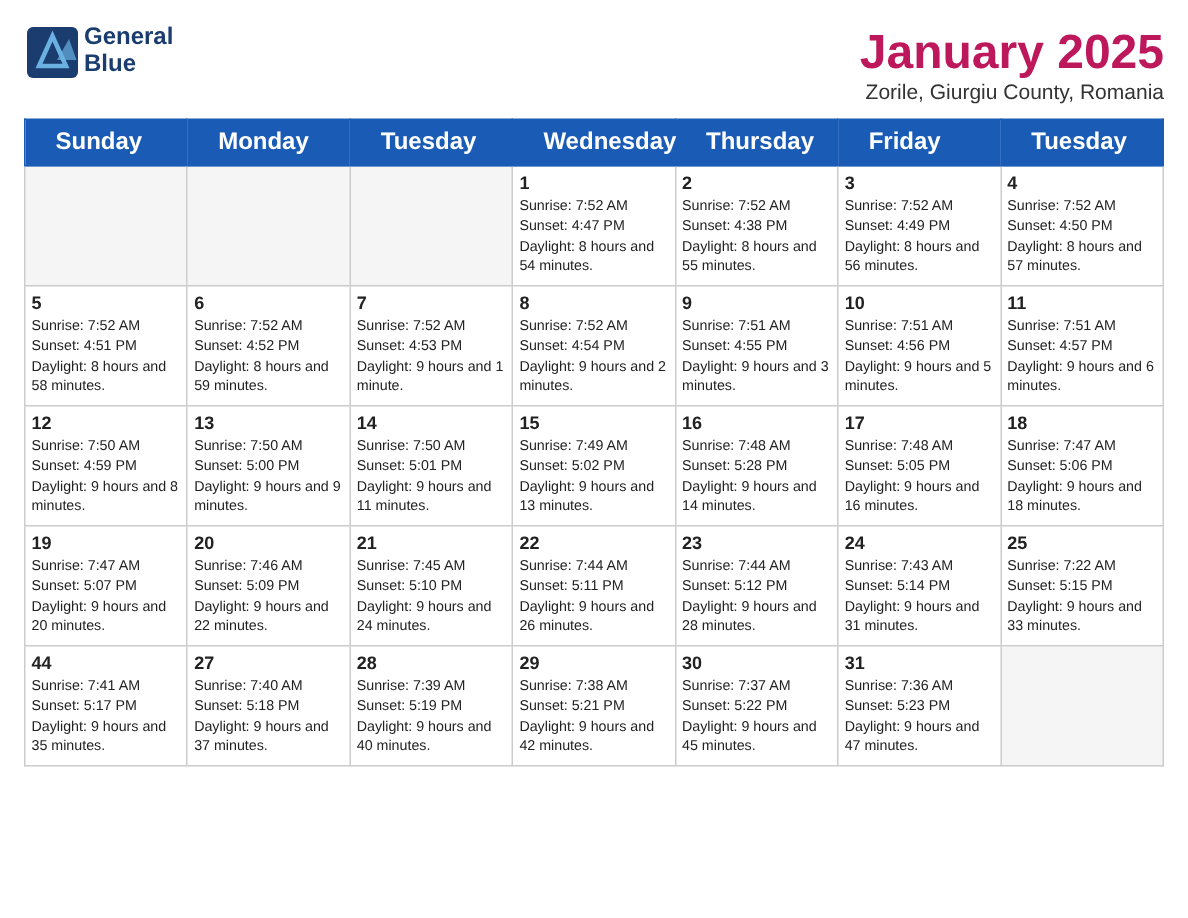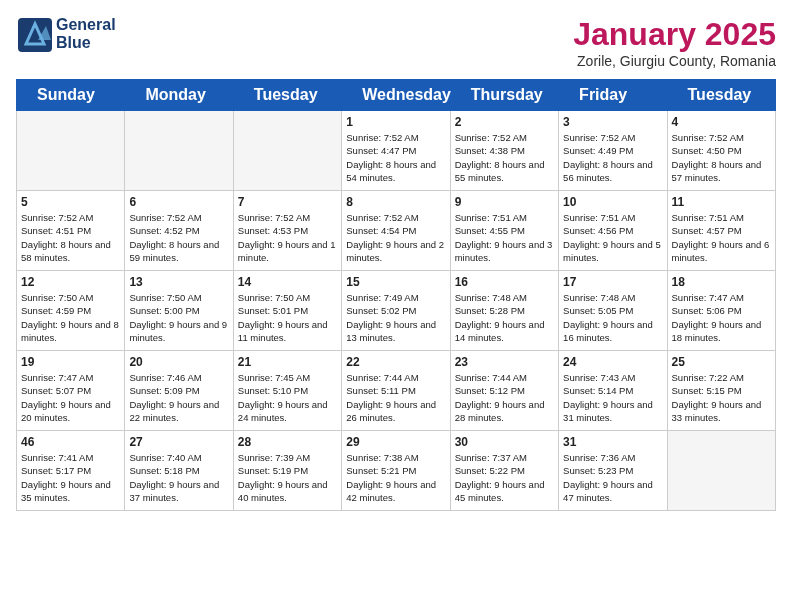--- a/index.html
+++ b/index.html
@@ -301,21 +301,21 @@
         <td>
           <div class="day-num">25</div>
           <div class="day-info">Sunrise: 7:22 AM
 Sunset: 5:15 PM
 Daylight: 9 hours
 and 33 minutes.</div>
         </td>
       </tr>
       <tr>
         <td>
-          <div class="day-num">46</div>
+          <div class="day-num">44</div>
           <div class="day-info">Sunrise: 7:41 AM
 Sunset: 5:17 PM
 Daylight: 9 hours
 and 35 minutes.</div>
         </td>
         <td>
           <div class="day-num">27</div>
           <div class="day-info">Sunrise: 7:40 AM
 Sunset: 5:18 PM
 Daylight: 9 hours

